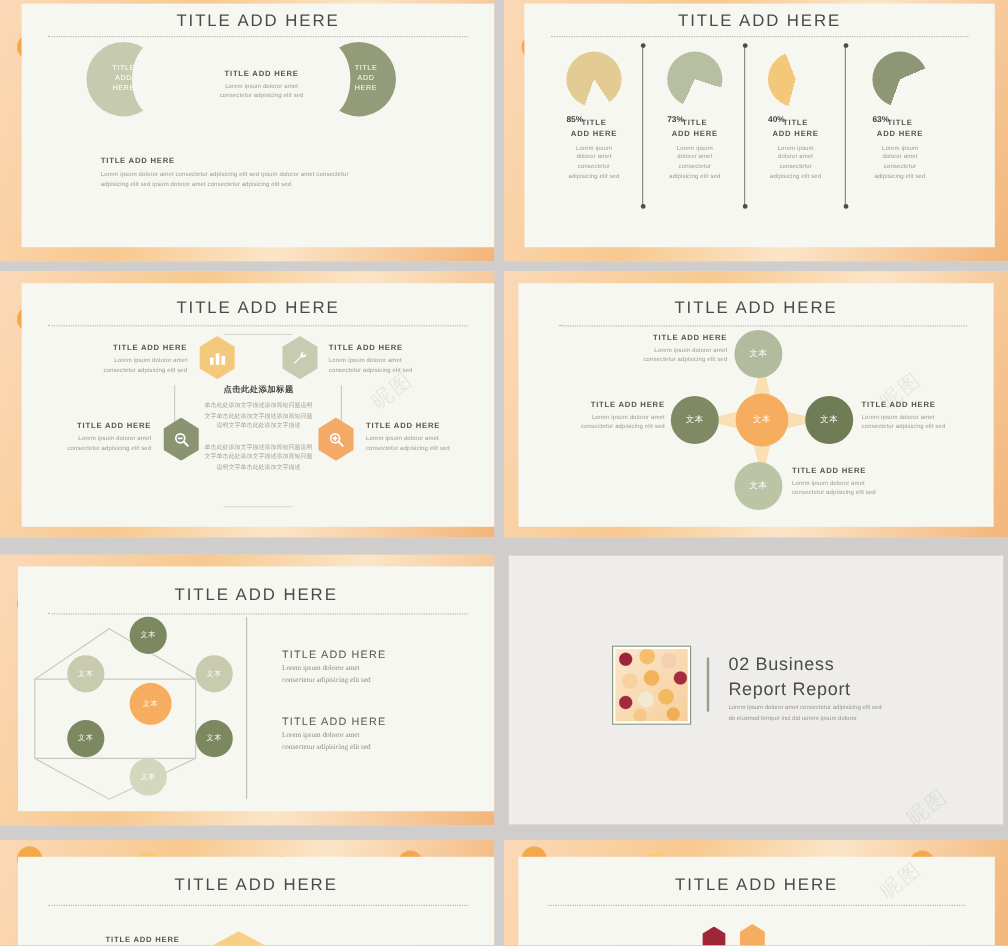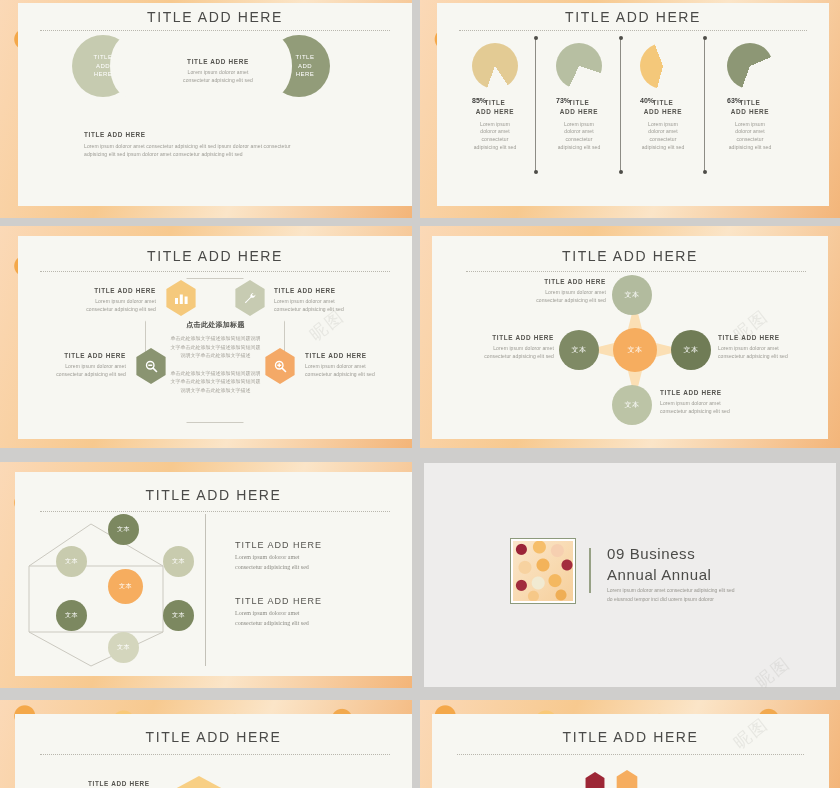--- a/index.html
+++ b/index.html
@@ -456,22 +456,22 @@
     <div class="card plain" style="left:4px; top:1px; width:412px; height:224px;">
       <div class="wm" style="left:330px; top:198px;">昵图</div>
 
       <div class="thumb" style="left:86px; top:75px; width:66px; height:66px;">
         <div class="inner"></div>
       </div>
 
       <div class="accentbar" style="left:165px; top:85px; height:45px;"></div>
 
       <div class="bigtitle" style="left:183px; top:80px;">
-        <span>09   Business</span><br>
-        <span>Annual Annual</span>
+        <span>02   Business</span><br>
+        <span>Report Report</span>
       </div>
       <div style="position:absolute; left:183px; top:123px; width:175px;
                   font-size:5px; line-height:1.7; color:#97968f;">
         Lorem ipsum doloror amet consectetur adipisicing elit sed<br>do eiusmod tempor inci did uorem ipsum doloror
       </div>
     </div>
   </div>
 
   <div class="slide" style="left:0px; top:700px; width:412px; height:88px;">
     <div class="fruitbg"></div>

